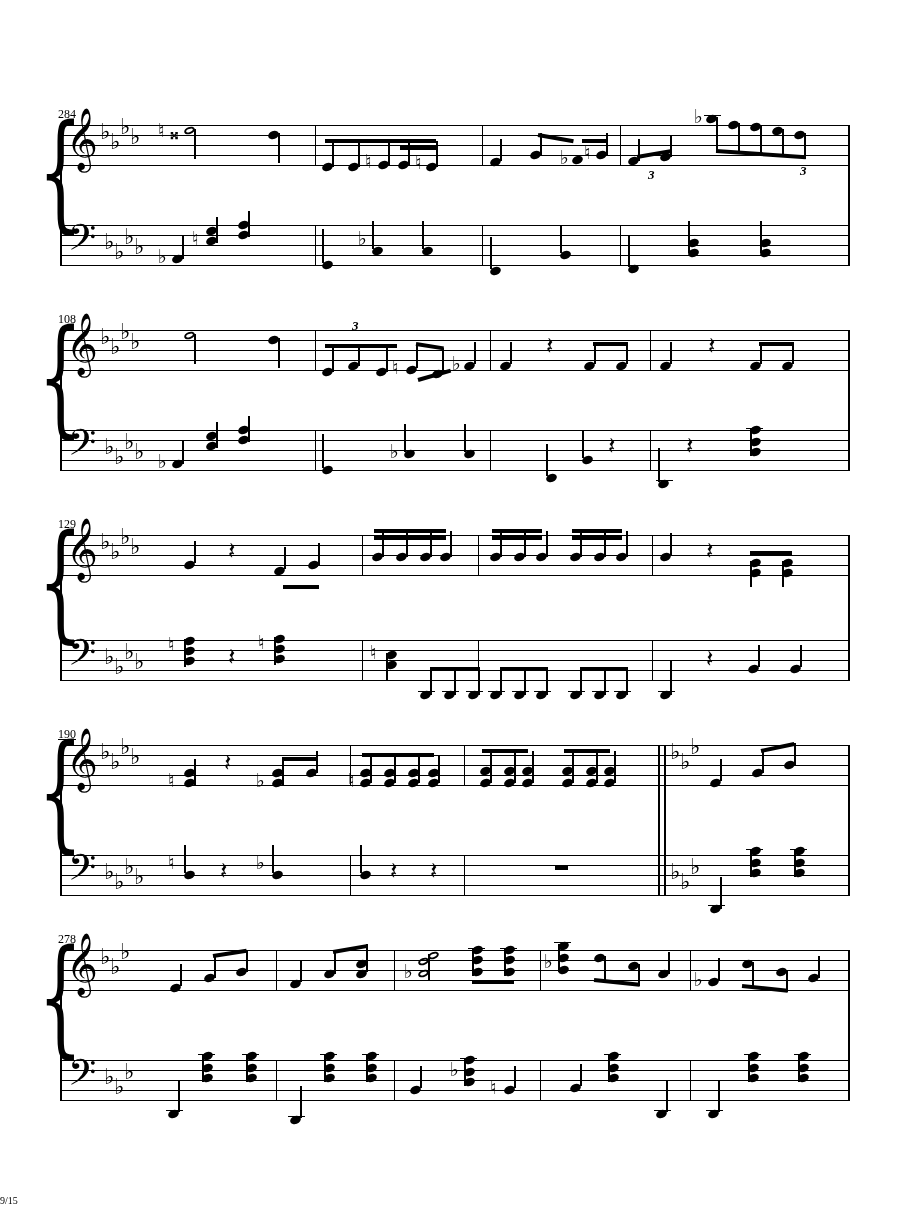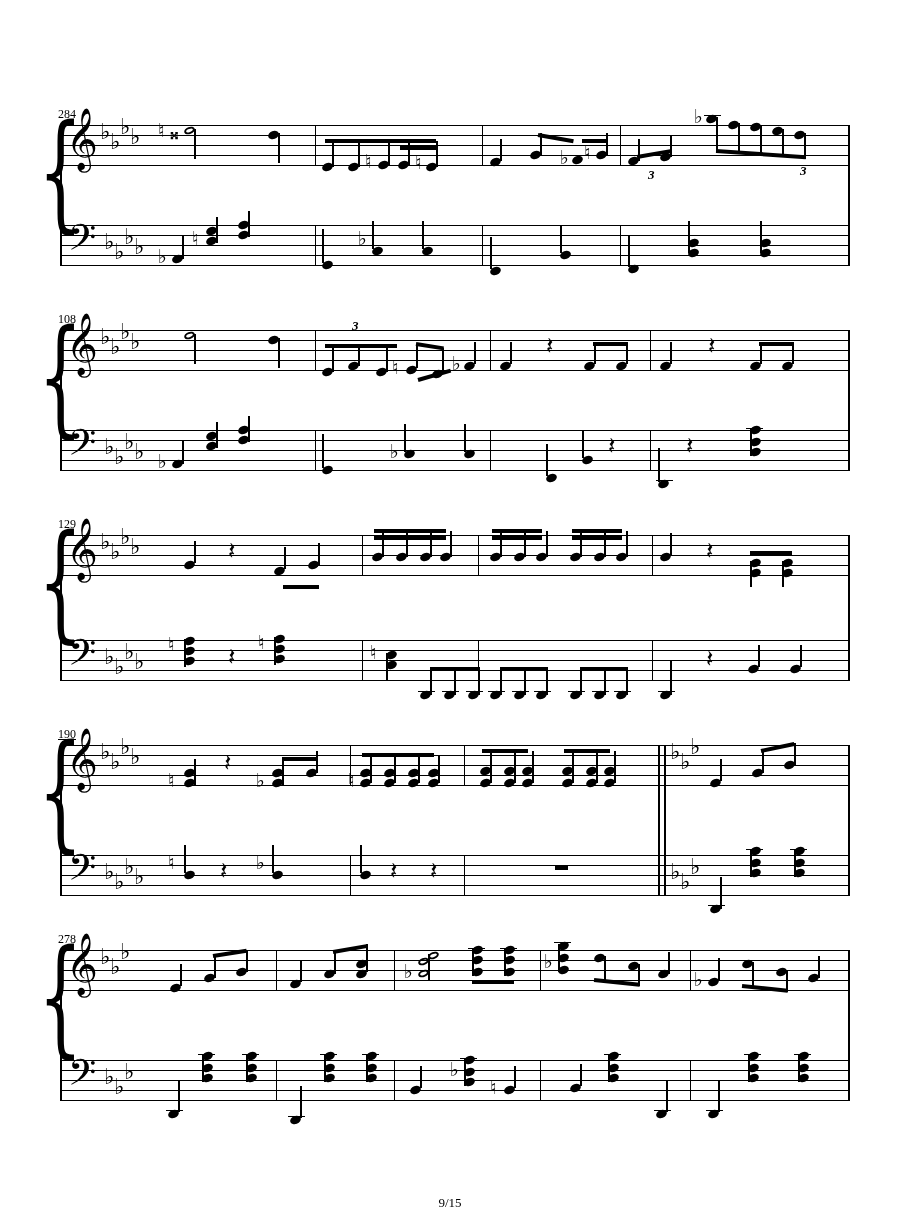--- a/index.html
+++ b/index.html
@@ -141,22 +141,21 @@
   }
   .rest-bar {   
     position: absolute;
     width: 13px;
     height: 5px;
     background: #000;
   }
   .page-num {
     position: absolute;
     width: 100%;
-    text-align: center;
-    font-size: 13px;
+    font-size: 10px;
     font-family: "Liberation Serif", serif;
   }
 </style>
 </head>
 <body>
 
 <div class="page">
 
   <div class="system" style="top:125px;">
     <div class="brace">{</div>

